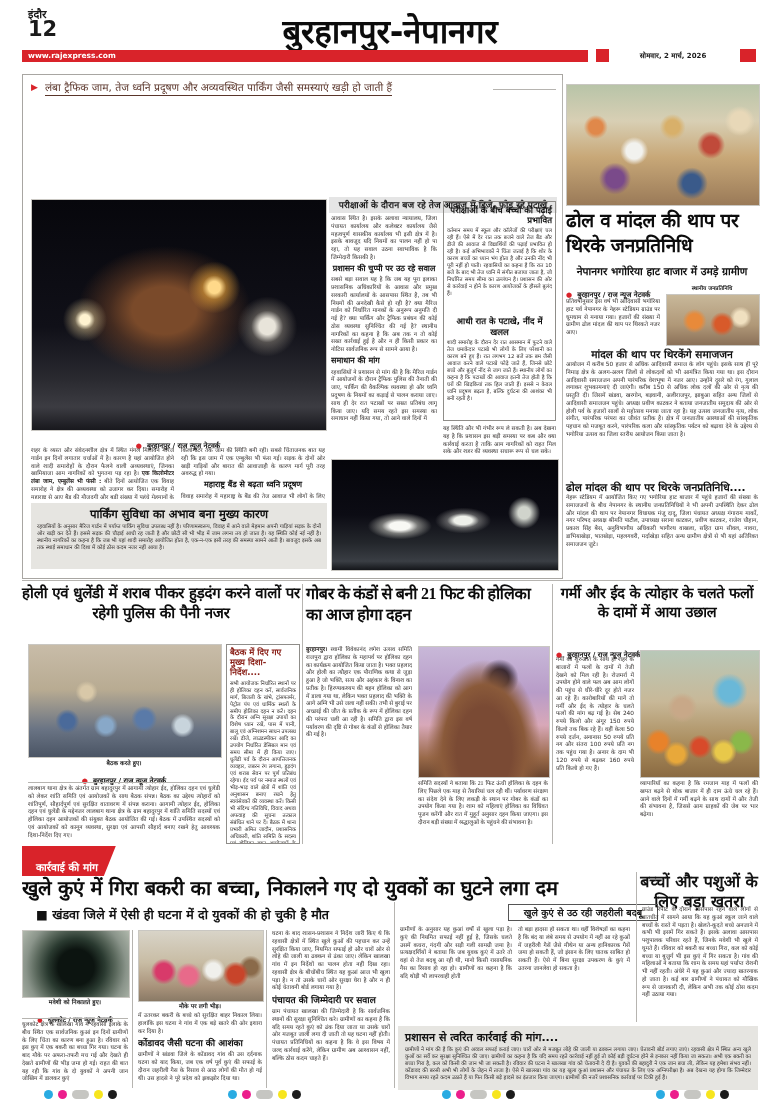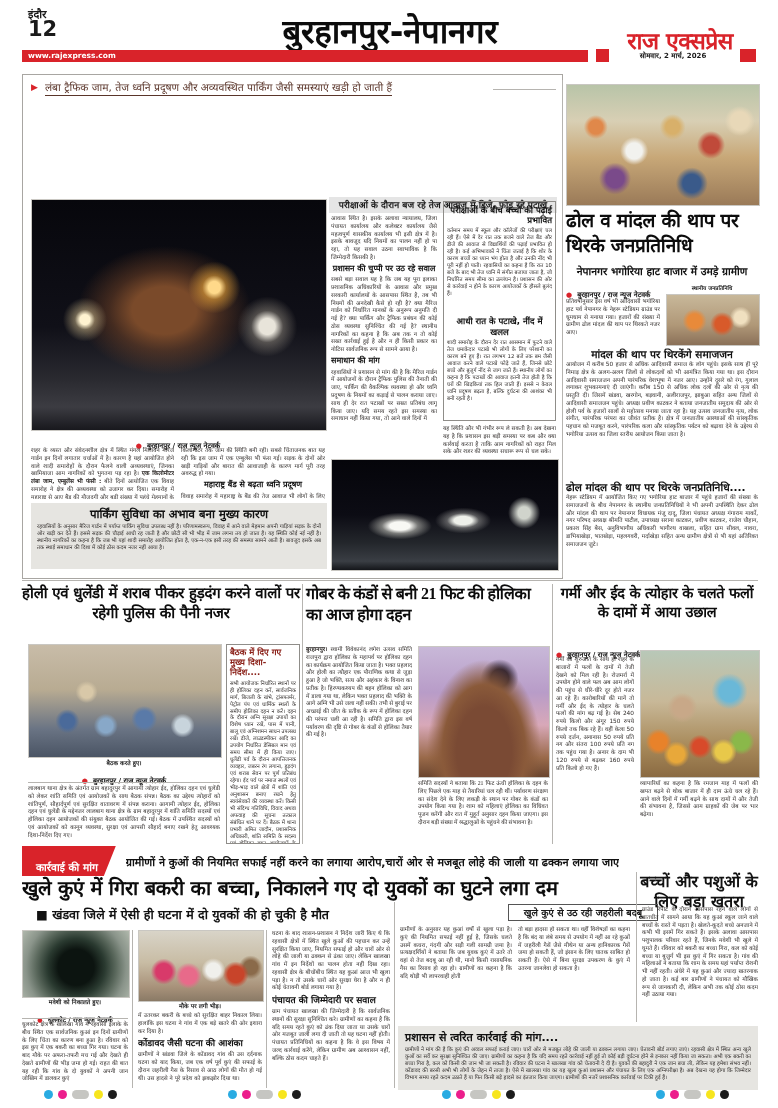--- a/index.html
+++ b/index.html
@@ -79,21 +79,20 @@
   .d-y{background:#f7e51d;} .d-k{background:#1c1c1c;}
 </style>
 </head>
 <body>
 
 <div class="page">
 
   <div class="abs" style="left:28px;top:6px;font-size:11px;font-weight:700;">इंदौर</div>
   <div class="abs" style="left:28px;top:17px;font-size:21px;font-weight:800;">12</div>
   <div class="abs hl" style="left:180px;top:8px;width:420px;font-size:33px;text-align:center;">बुरहानपुर-नेपानगर</div>
-  <div class="abs" style="left:600px;top:24px;width:160px;font-size:23px;font-weight:800;color:#d9232a;text-align:center;letter-spacing:-0.5px;">राज एक्सप्रेस</div>
   <div class="abs" style="left:22px;top:50px;width:566px;height:12px;background:#d9232a;color:#fff;font-size:7.5px;font-weight:700;line-height:12px;padding-left:6px;box-sizing:border-box;">
     <span>www.rajexpress.com</span>
   </div>
   <div class="abs" style="left:596px;top:49px;width:13px;height:13px;background:#d9232a;"></div>
   <div class="abs" style="left:610px;top:51px;width:126px;font-size:7px;font-weight:700;text-align:center;">सोमवार, 2 मार्च, 2026</div>
   <div class="abs" style="left:740px;top:49px;width:16px;height:13px;background:#d9232a;"></div>
 
   <div class="abs" style="left:22px;top:74px;width:539px;height:503px;border:1px solid #a8a6a2;">
     <span class="abs" style="left:8px;top:7px;color:#d9232a;font-size:9px;">▶</span>
     <div class="abs" style="left:22px;top:5px;font-size:10.5px;font-weight:400;color:#5a352a;border-bottom:1px solid #5a352a;padding-bottom:1px;">लंबा ट्रैफिक जाम, तेज ध्वनि प्रदूषण और अव्यवस्थित पार्किंग जैसी समस्याएं खड़ी हो जाती हैं</div>
@@ -202,21 +201,20 @@
     <div class="abs body-txt" style="left:0;top:72px;width:78px;height:188px;">
       <span>गर्मी की शुरुआत के साथ ही शहर के बाजारों में फलों के दामों में तेजी देखने को मिल रही है। रोजमर्रा में उपयोग होने वाले फल अब आम लोगों की पहुंच से धीरे-धीरे दूर होते नजर आ रहे हैं।</span>
       <span>कारोबारियों की मानें तो गर्मी और ईद के त्योहार के चलते फलों की मांग बढ़ गई है। सेब 240 रुपये किलो और अंगूर 150 रुपये किलो तक बिक रहे हैं। वहीं केला 50 रुपये दर्जन, अनानास 50 रुपये प्रति नग और संतरा 100 रुपये प्रति नग तक पहुंच गया है। अनार के दाम भी 120 रुपये से बढ़कर 160 रुपये प्रति किलो हो गए हैं।</span>
     </div>
     <div class="abs ph ph-fruits" style="left:84px;top:66px;width:118px;height:126px;"></div>
     <div class="abs body-txt" style="left:84px;top:196px;width:118px;height:64px;">व्यापारियों का कहना है कि रमजान माह में फलों की खपत बढ़ने से थोक बाजार में ही दाम ऊंचे चल रहे हैं। आने वाले दिनों में गर्मी बढ़ने के साथ दामों में और तेजी की संभावना है, जिससे आम ग्राहकों की जेब पर भार बढ़ेगा।</div>
   </div>
 
   <div class="abs" style="left:22px;top:852px;width:736px;height:18px;display:flex;align-items:center;">
     <div style="background:#d9232a;color:#fff;font-size:10.5px;font-weight:800;padding:14px 18px 2px 14px;clip-path:polygon(0 0,100% 0,calc(100% - 12px) 100%,0 100%);">कार्रवाई की मांग</div>
-    <div style="font-size:11px;font-weight:800;color:#111;margin-left:10px;white-space:nowrap;overflow:hidden;">ग्रामीणों ने कुओं की नियमित सफाई नहीं करने का लगाया आरोप,चारों ओर से मजबूत लोहे की जाली या ढक्कन लगाया जाए</div>
   </div>
 
   <div class="abs hl" style="left:22px;top:874px;width:614px;font-size:20px;white-space:nowrap;overflow:hidden;">खुले कुएं में गिरा बकरी का बच्चा, निकालने गए दो युवकों का घुटने लगा दम</div>
   <div class="abs subhd" style="left:640px;top:872px;width:118px;font-size:16px;line-height:1.25;">बच्चों और पशुओं के लिए बड़ा खतरा</div>
 
   <div class="abs" style="left:36px;top:906px;font-size:12.5px;font-weight:800;color:#111;">
     <span>■ </span><span>खंडवा जिले में ऐसी ही घटना में दो युवकों की हो चुकी है मौत</span>
   </div>
   <div class="abs" style="left:508px;top:904px;width:148px;height:15px;border:1px solid #555;font-size:9.5px;font-weight:800;text-align:center;line-height:15px;">खुले कुएं से उठ रही जहरीली बदबू</div>
 

